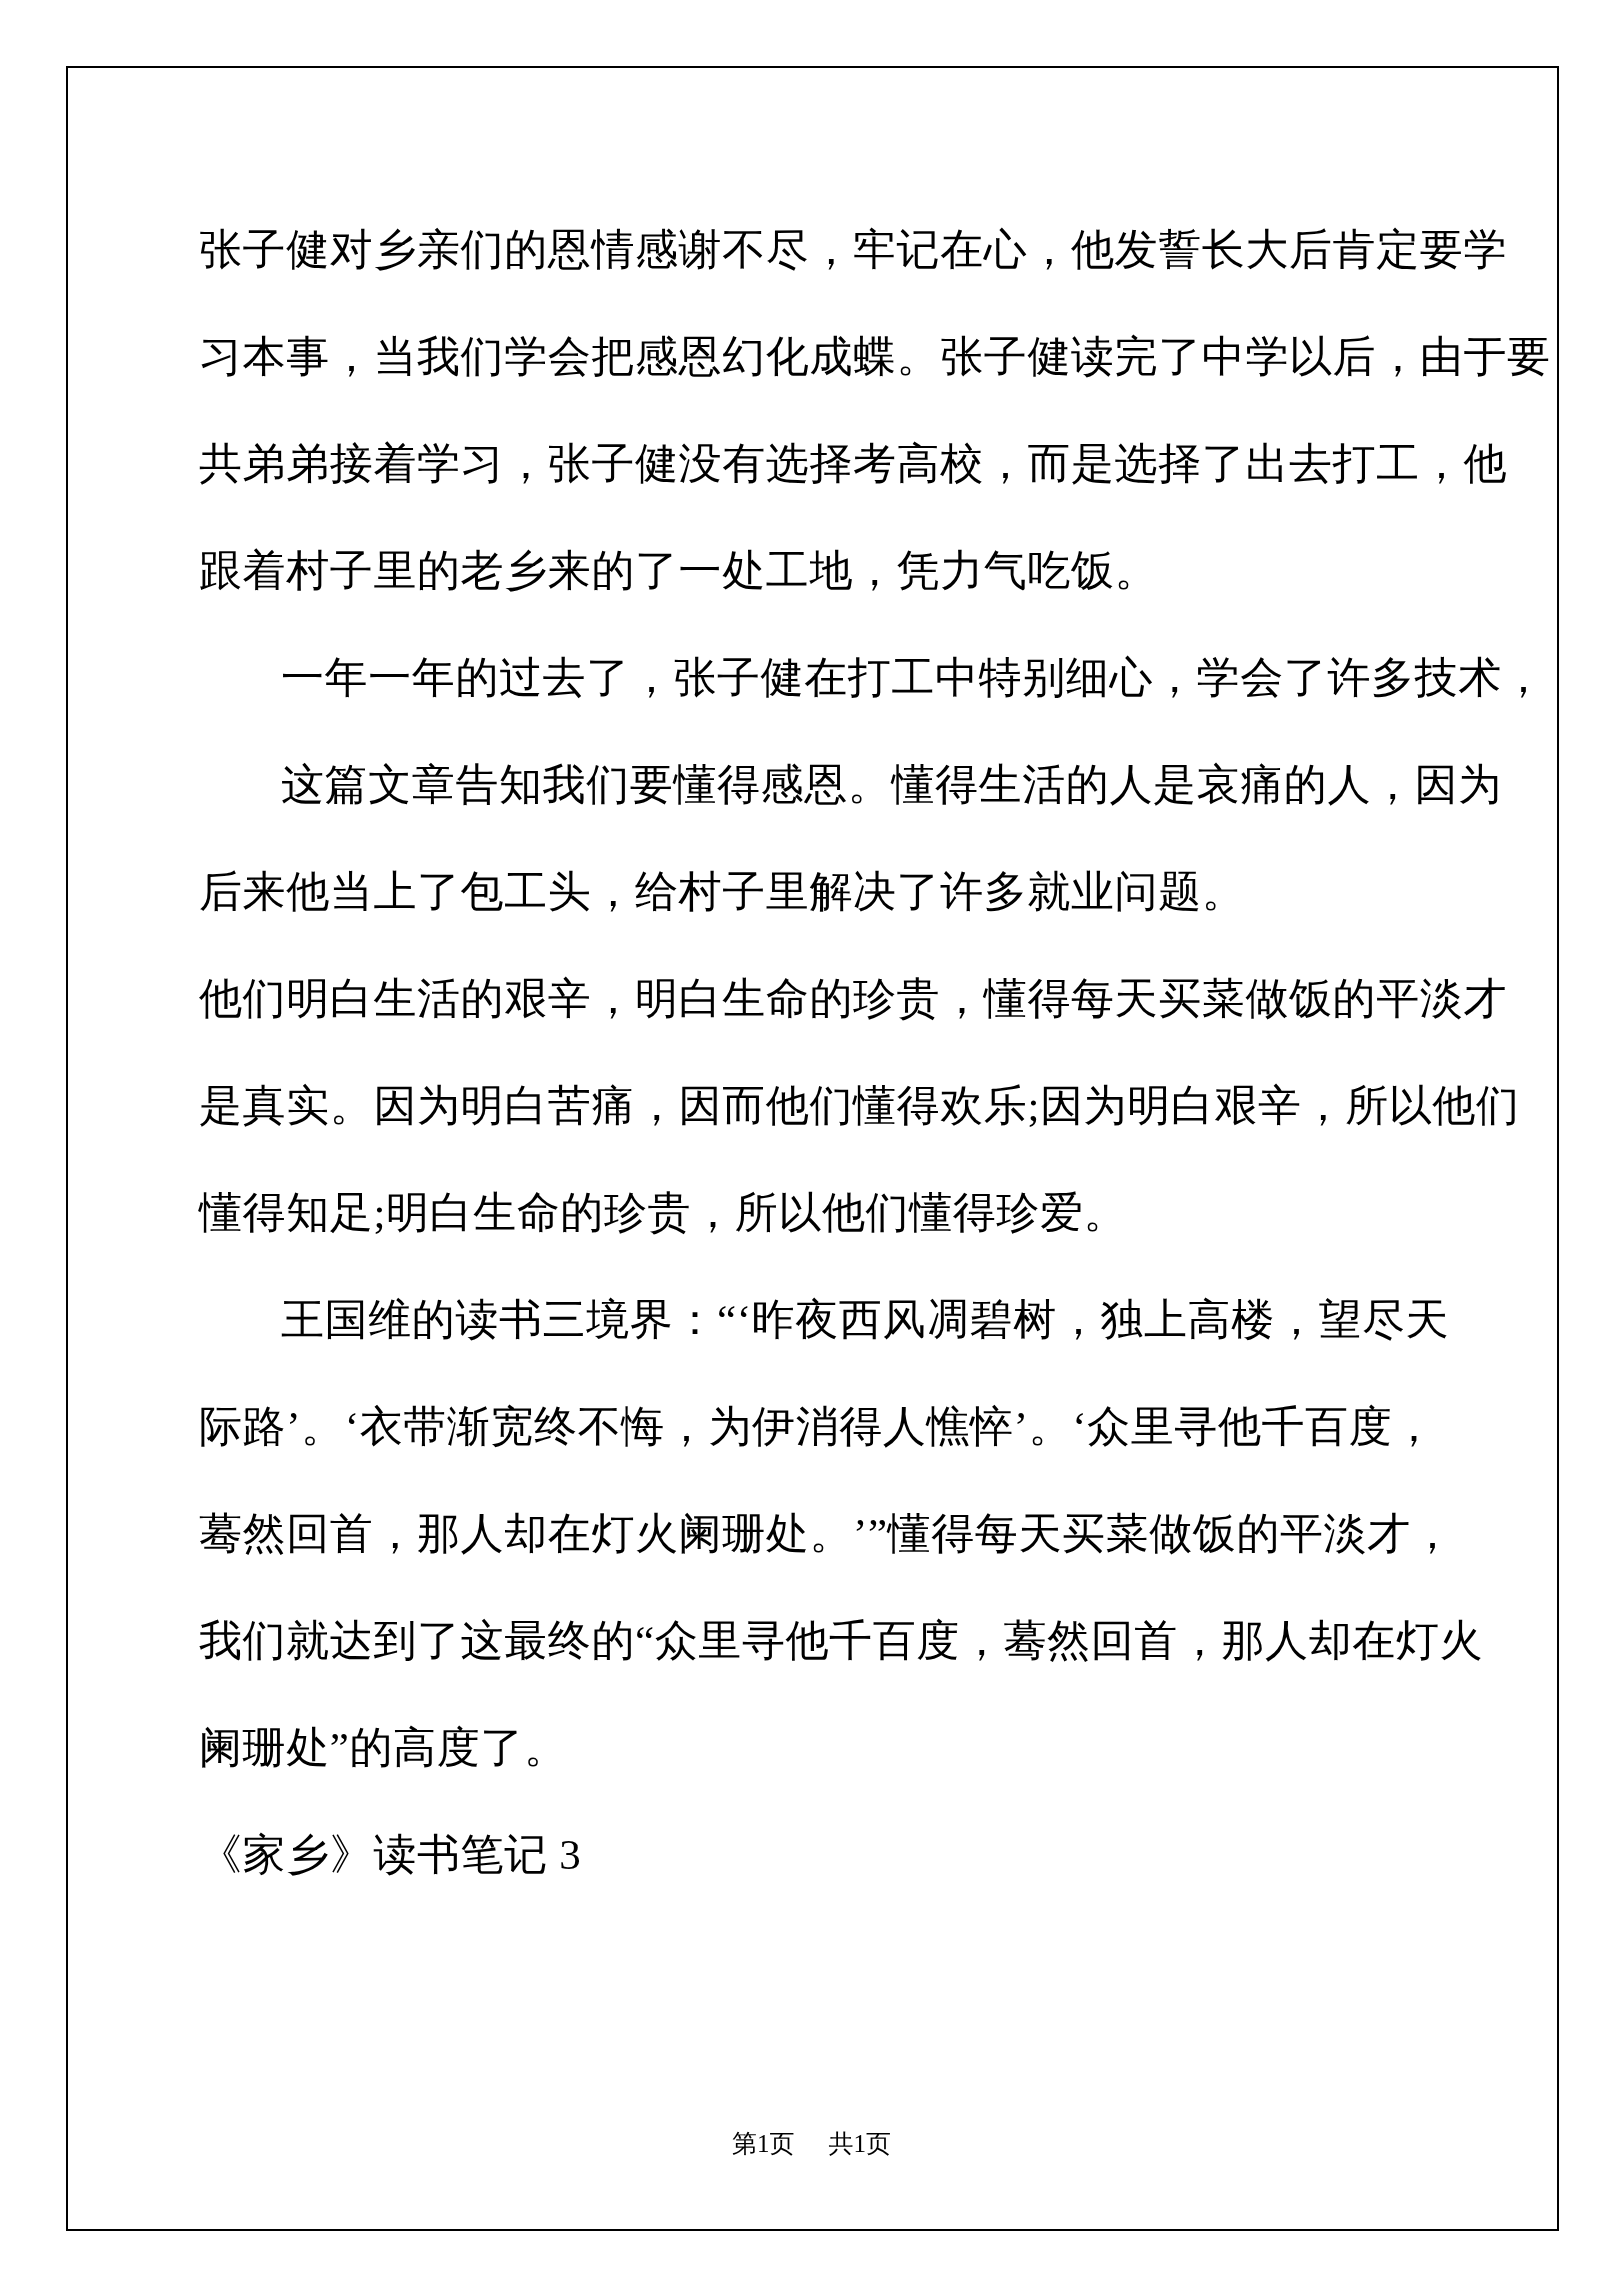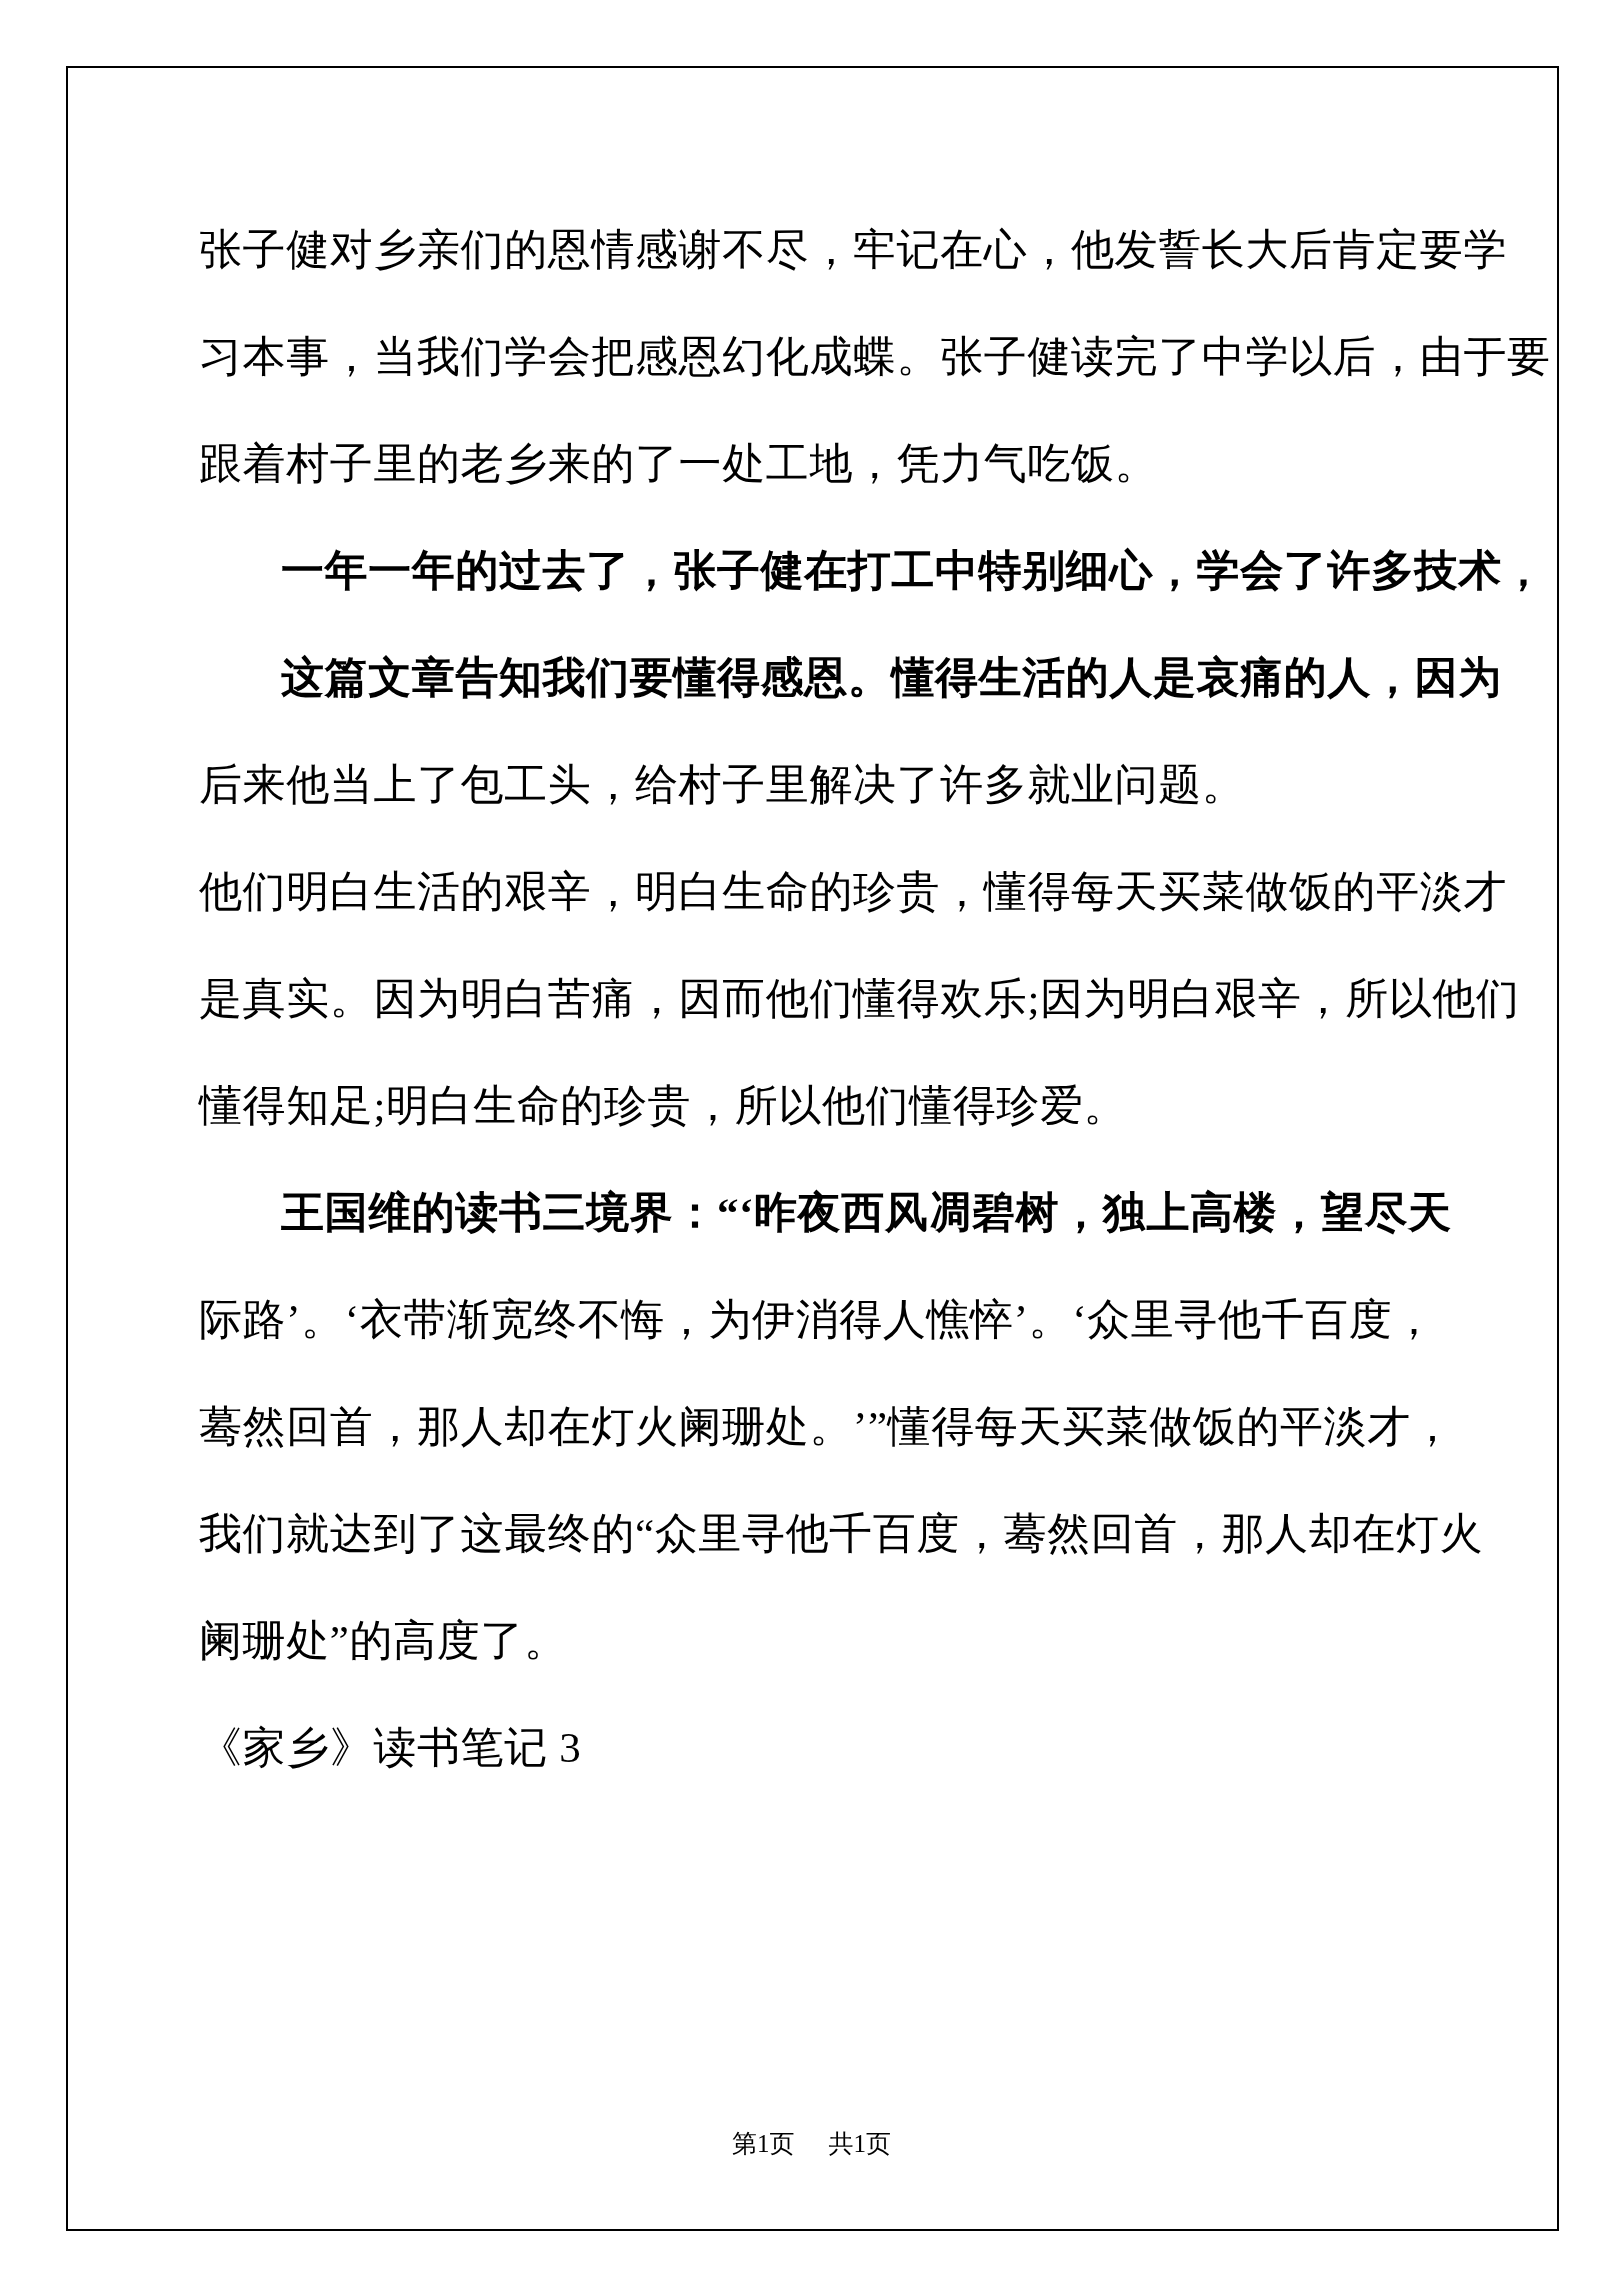--- a/index.html
+++ b/index.html
@@ -27,21 +27,20 @@
   .line{
     font-size:43px;
     line-height:107px;
     height:107px;
     white-space:pre;
     letter-spacing:0.6px;
     color:#000000;
   }
   .line.indent{
     padding-left:82px;
-    font-weight:bold;
   }
   .footer{
     position:absolute;
     left:0;top:2126px;
     width:1623px;
     display:flex;
     justify-content:center;
     align-items:center;
     gap:34px;
     font-size:25px;
@@ -50,20 +49,21 @@
   }
 </style>
 </head>
 <body>
 
 <div class="border-frame"></div>
 
 <div class="body-text" id="body-lines">
     <div class="line">张子健对乡亲们的恩情感谢不尽，牢记在心，他发誓长大后肯定要学</div>
     <div class="line">习本事，当我们学会把感恩幻化成蝶。张子健读完了中学以后，由于要</div>
+    <div class="line">共弟弟接着学习，张子健没有选择考高校，而是选择了出去打工，他</div>
     <div class="line">跟着村子里的老乡来的了一处工地，凭力气吃饭。</div>
     <div class="line indent">一年一年的过去了，张子健在打工中特别细心，学会了许多技术，</div>
     <div class="line indent">这篇文章告知我们要懂得感恩。懂得生活的人是哀痛的人，因为</div>
     <div class="line">后来他当上了包工头，给村子里解决了许多就业问题。</div>
     <div class="line">他们明白生活的艰辛，明白生命的珍贵，懂得每天买菜做饭的平淡才</div>
     <div class="line">是真实。因为明白苦痛，因而他们懂得欢乐;因为明白艰辛，所以他们</div>
     <div class="line">懂得知足;明白生命的珍贵，所以他们懂得珍爱。</div>
     <div class="line indent">王国维的读书三境界：“‘昨夜西风凋碧树，独上高楼，望尽天</div>
     <div class="line">际路’。‘衣带渐宽终不悔，为伊消得人憔悴’。‘众里寻他千百度，</div>
     <div class="line">蓦然回首，那人却在灯火阑珊处。’”懂得每天买菜做饭的平淡才，</div>

